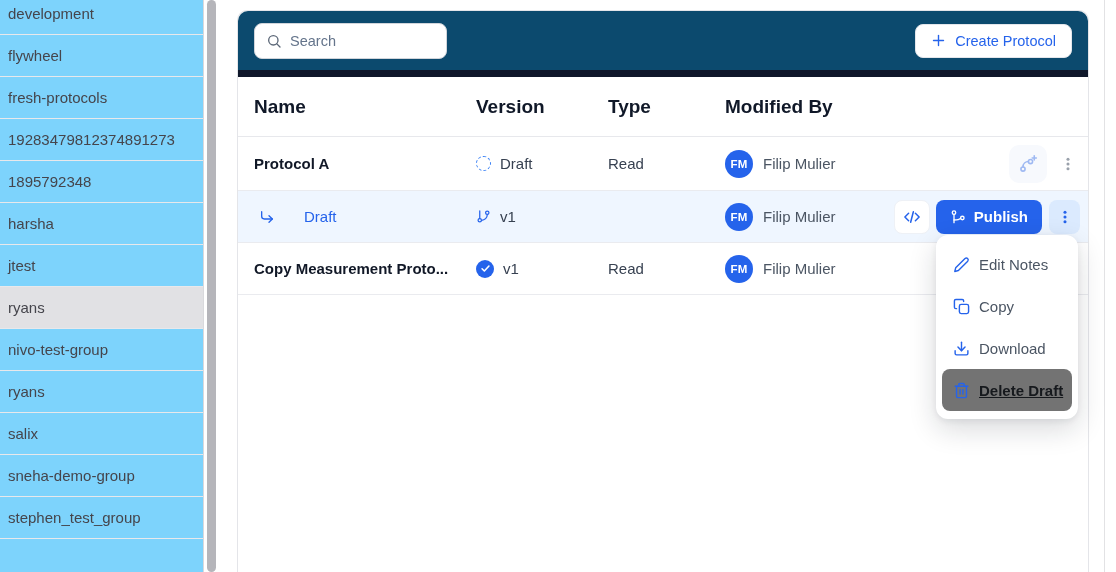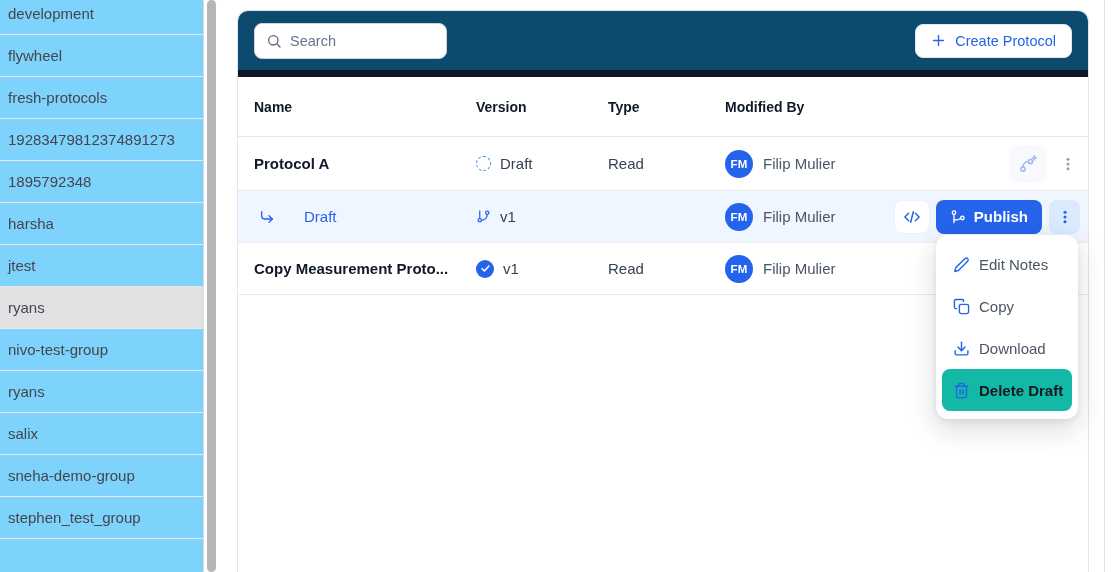--- a/index.html
+++ b/index.html
@@ -31,21 +31,21 @@
   .search-box input { border:none; outline:none; flex:1; min-width:0; font-size:14.5px;
                       font-family:inherit; color:#374151; background:transparent; }
   .search-box input::placeholder { color:#64748b; }
   .create-btn { height:34px; padding:0 15px; background:#fff; border:1px solid #e3e6eb;
                 border-radius:8px; display:flex; align-items:center; gap:9px; color:#2563eb;
                 font-size:14.5px; font-weight:500; font-family:inherit; cursor:pointer; }
 
   
   .grid-row { display:grid; grid-template-columns:222px 132px 117px 1fr;
               align-items:center; padding:0 16px; position:relative; }
-  .thead { height:60px; border-bottom:1px solid #e7e8ec; font-size:14px; font-weight:700; color:#101828; }
+  .thead { height:60px; border-bottom:1px solid #e7e8ec; font-size:19px; font-weight:700; color:#101828; }
   .trow  { font-size:15px; color:#374151; border-bottom:1px solid #eaebef; }
   .trow.r1 { height:54px; }
   .trow.r2 { height:52px; background:#eff6ff; }
   .trow.r3 { height:52px; }
   .name-cell { font-weight:700; color:#111827; white-space:nowrap; overflow:hidden; }
   .cell-flex { display:flex; align-items:center; gap:9px; }
   .dashed-circle { width:15px; height:15px; border:1.7px dashed #3b82f6; border-radius:50%; flex:none; }
   .check-circle { width:18px; height:18px; background:#2563eb; border-radius:50%;
                   display:flex; align-items:center; justify-content:center; flex:none; }
   .avatar { width:28px; height:28px; border-radius:50%; background:#2563eb; color:#fff;
@@ -75,21 +75,21 @@
   .kebab-active { width:31px; height:34px; background:#dbeafe; border-radius:8px; color:#2563eb;
                   display:flex; align-items:center; justify-content:center; cursor:pointer; }
 
   
   .context-menu { position:absolute; left:936px; top:235px; width:142px; background:#fff;
                   border-radius:12px; padding:8px 6px; z-index:20;
                   box-shadow:0 10px 28px rgba(16,24,40,.16), 0 2px 6px rgba(16,24,40,.07); }
   .menu-item { height:42px; border-radius:8px; display:flex; align-items:center; gap:9px;
                padding-left:11px; font-size:15px; color:#4b5563; cursor:pointer; }
   .menu-item .mi-icon { color:#2563eb; display:flex; flex:none; }
-  .menu-item.highlighted { background:#14b8a6; color:#16191d; font-weight:600; }
+  .menu-item.highlighted { background:#737373; color:#16191d; font-weight:600;text-decoration:underline; }
 
   svg { display:block; }
 </style>
 </head>
 <body>
 
 <div class="app">
 
   <aside class="sidebar">
     <div class="sidebar-list">

